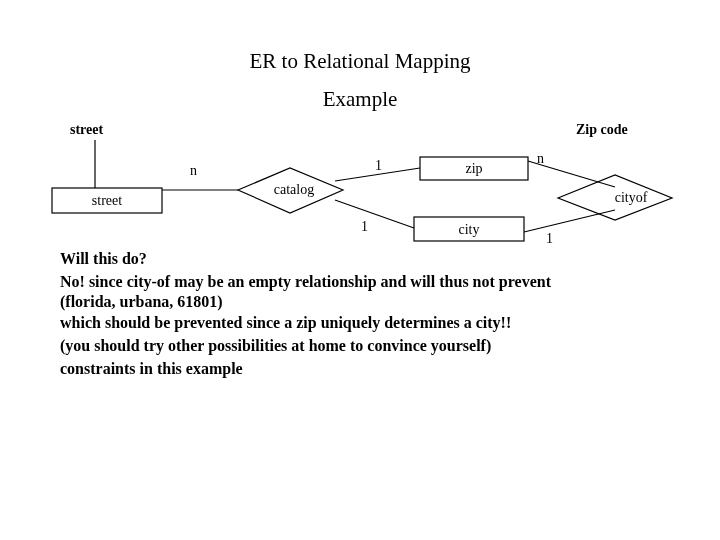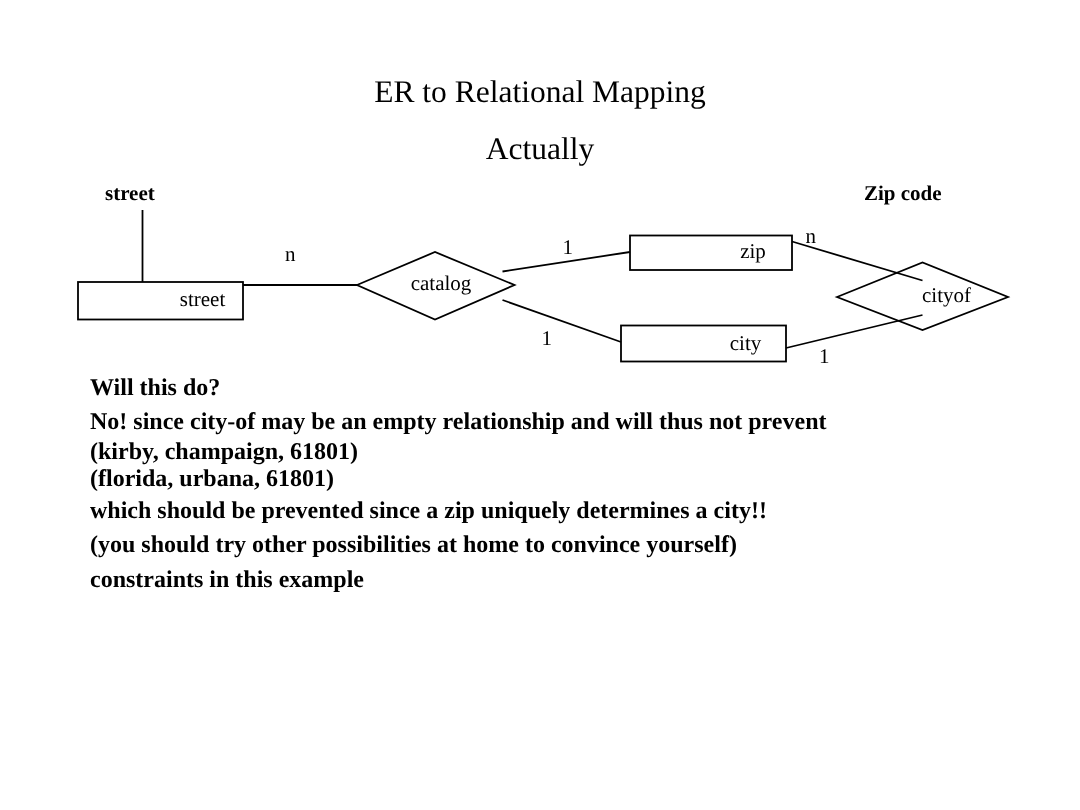--- a/index.html
+++ b/index.html
@@ -54,21 +54,20 @@
   .entity-box {
     position: absolute;
     display: flex;
     align-items: center;
     justify-content: center;
     font-size: 14px;
     line-height: 15px;
     color: #000;
     background: transparent;
     white-space: nowrap;
-    padding-left: 28px;
   }
 
   
   .rel-label {
     position: absolute;
     font-size: 14px;
     line-height: 15px;
     text-align: center;
     white-space: nowrap;
   }
@@ -96,21 +95,21 @@
   }
   .note-line.sp-wide  { line-height: 23px; }
   .note-line.sp-tight { line-height: 18px; }
 </style>
 </head>
 <body style="background: rgb(255, 255, 255); color: rgb(0, 0, 0);">
 
 <div id="slide">
 
   <div class="title" id="title-main">ER to Relational Mapping</div>
-  <div class="title" id="title-sub">Actually</div>
+  <div class="title" id="title-sub">Example</div>
 
   <svg id="er-svg" viewBox="0 0 720 540">
     <g stroke="#000000" stroke-width="1.2" fill="none" shape-rendering="geometricPrecision">
 
       <line x1="95" y1="140" x2="95" y2="188"></line>
 
       <rect x="52" y="188" width="110" height="25"></rect>
 
       <line x1="162" y1="190" x2="238" y2="190"></line>
 
@@ -144,20 +143,19 @@
 
   <div class="card" style="left: 190px; top: 163px;">n</div>
   <div class="card" style="left: 375px; top: 158px;">1</div>
   <div class="card" style="left: 361px; top: 219px;">1</div>
   <div class="card" style="left: 537px; top: 151px;">n</div>
   <div class="card" style="left: 546px; top: 231px;">1</div>
 
   <div id="notes">
       <div class="note-line sp-wide">Will this do?</div>
       <div class="note-line sp-wide">No! since city-of  may be an empty relationship and will thus not prevent</div>
-      <div class="note-line sp-tight">(kirby, champaign, 61801)</div>
       <div class="note-line sp-tight">(florida, urbana, 61801)</div>
       <div class="note-line sp-wide">which should be prevented since a zip uniquely determines a city!!</div>
       <div class="note-line sp-wide">(you should try other possibilities at home to convince yourself)</div>
       <div class="note-line sp-wide">constraints in this example</div>
     </div>
 
 </div>
 
 </body></html>

